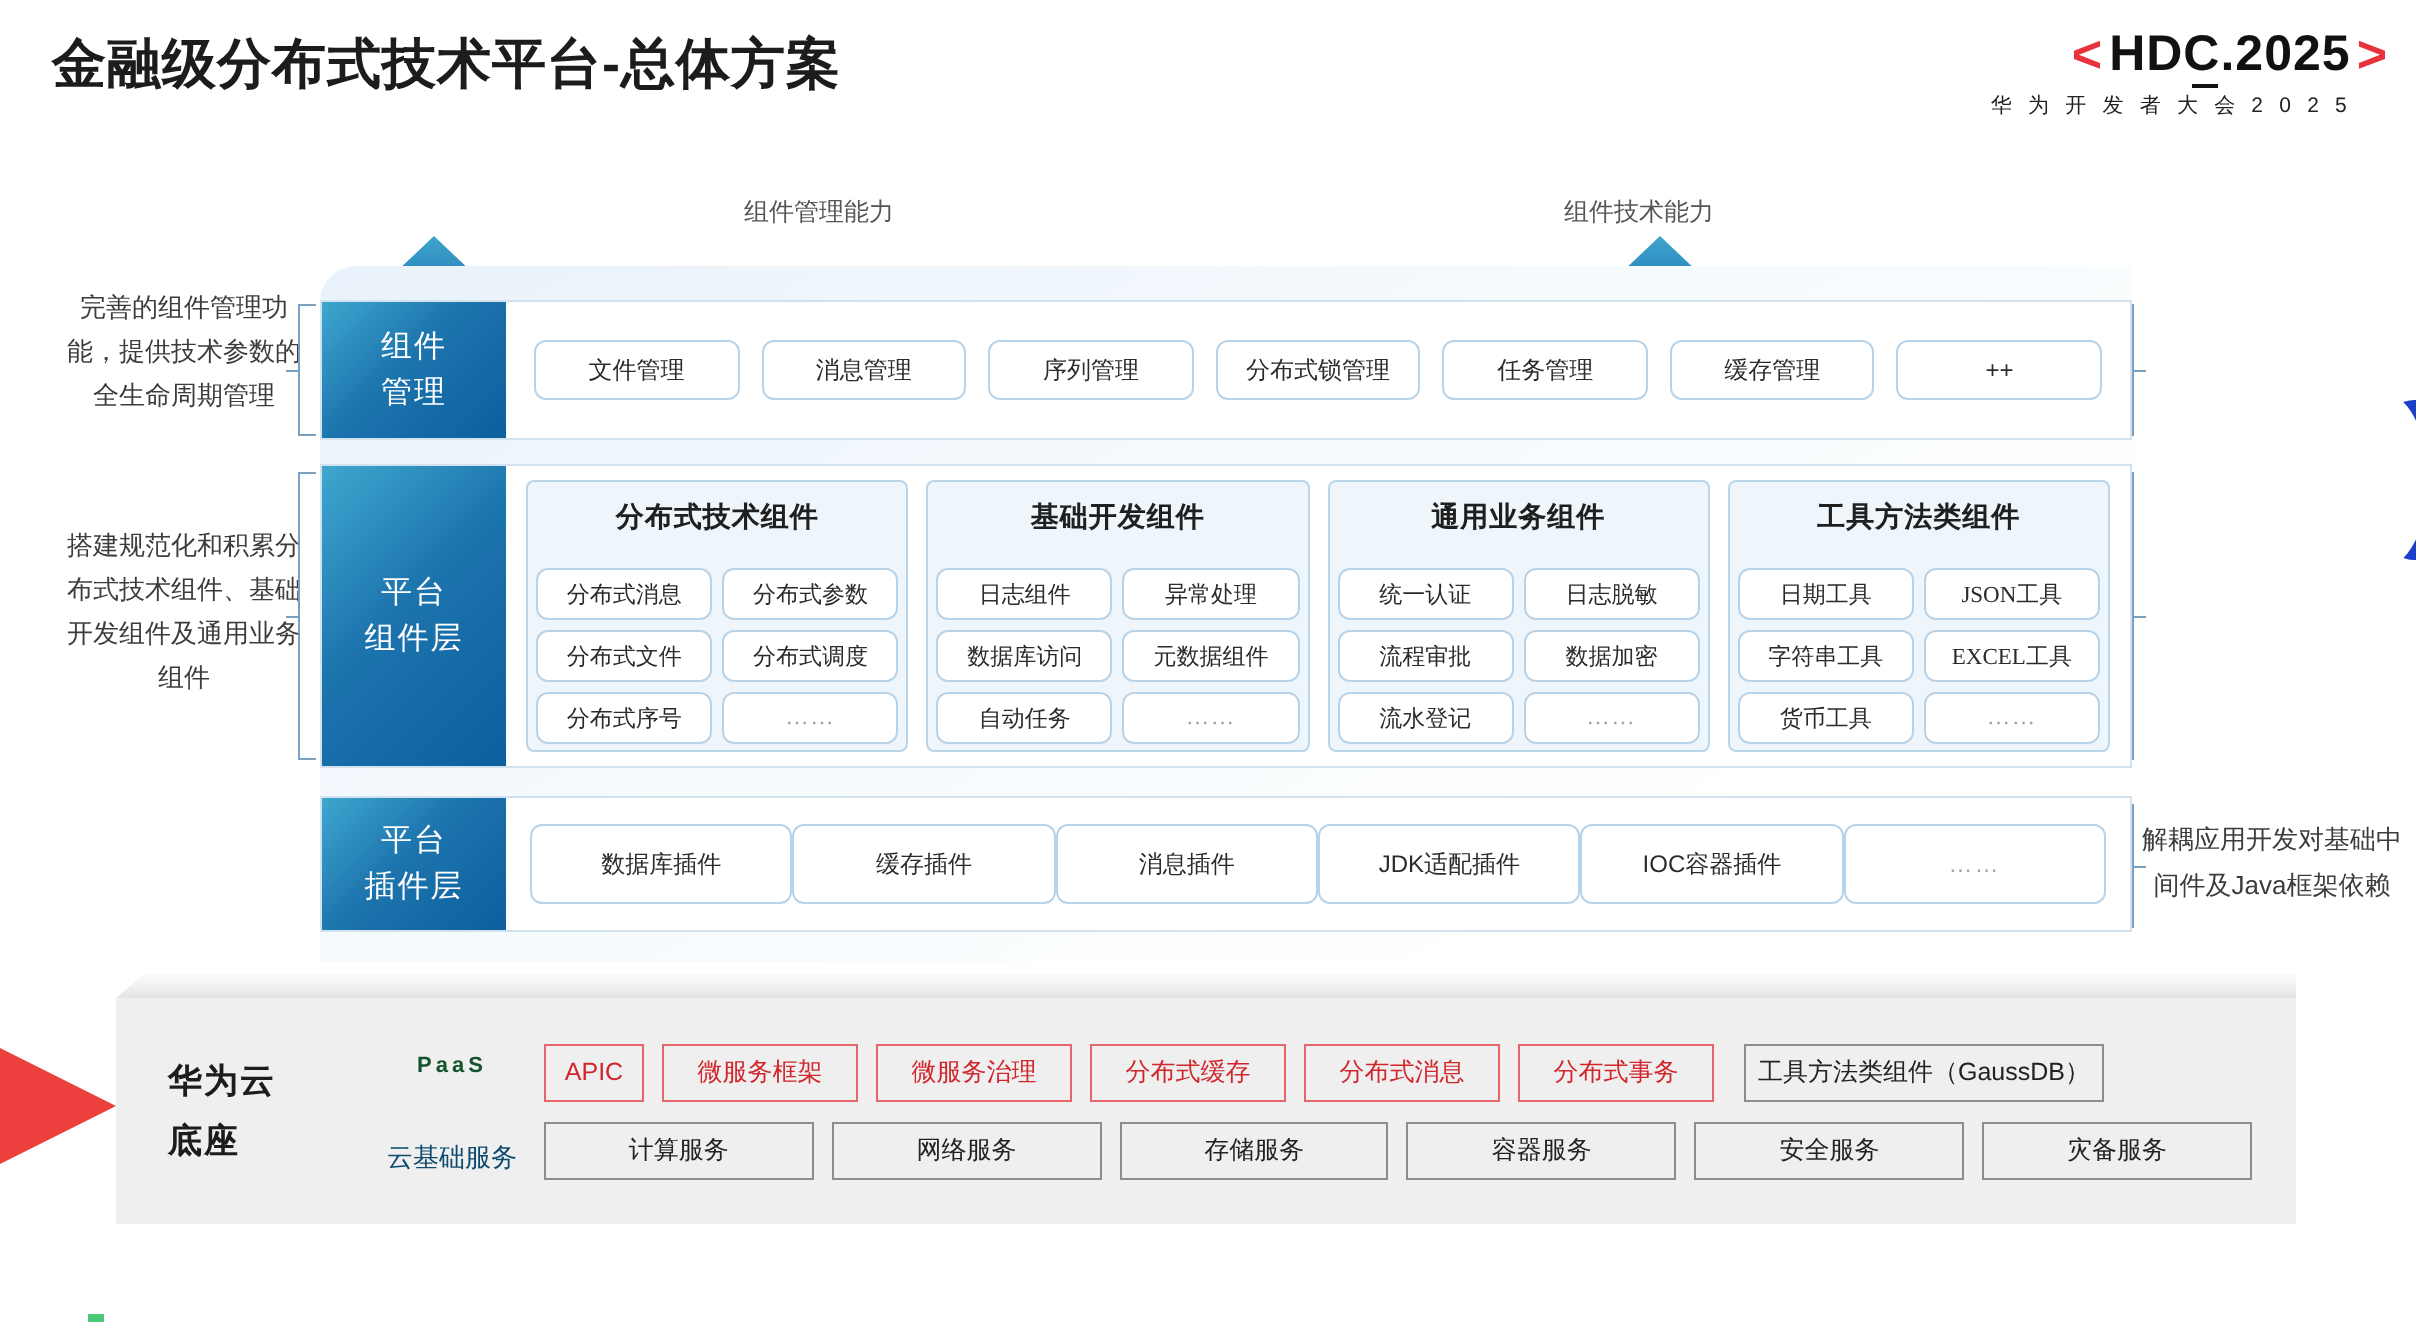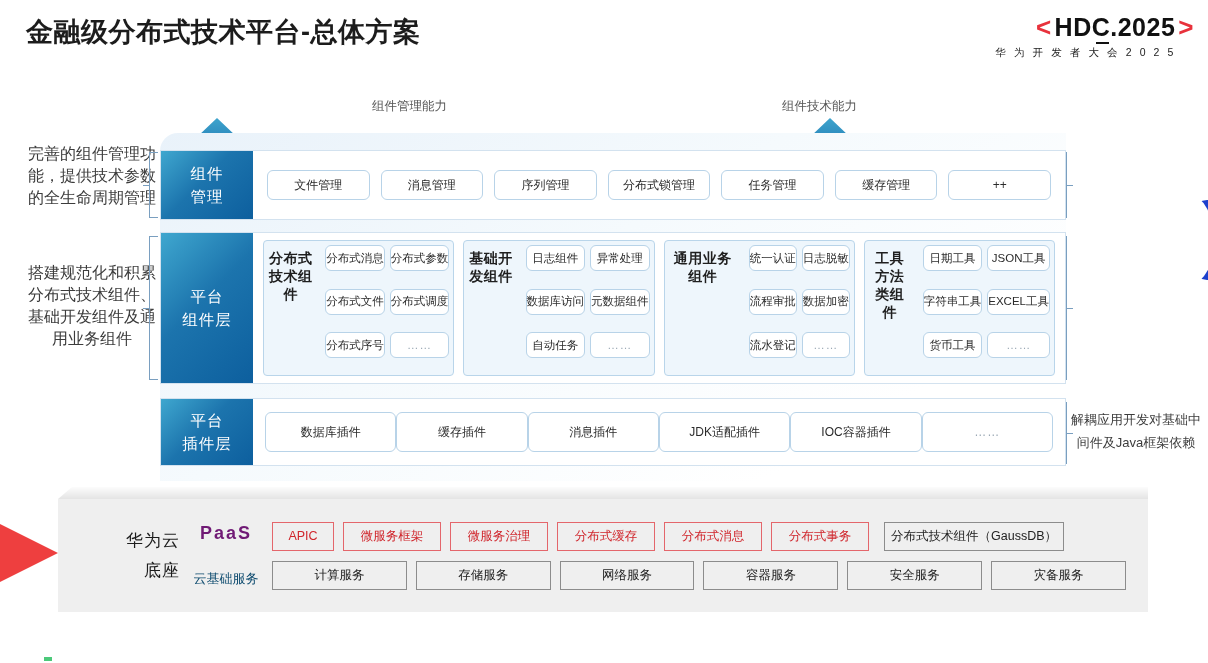--- a/index.html
+++ b/index.html
@@ -41,21 +41,21 @@
   
   .arrow-label {
     position: absolute; font-size: 12.5px; color: #555;
     white-space: nowrap;
   }
   .up-arrow { position: absolute; width: 40px; height: 45px; }
 
   
   .side-caption {
     position: absolute; width: 128px;
-    font-size: 16px; line-height: 22px; color: #3c3c3c;
+    font-size: 13px; line-height: 22px; color: #3c3c3c;
     text-align: center;
   }
   .right-caption {
     position: absolute; width: 132px;
     font-size: 13px; line-height: 23px; color: #3c3c3c;
     text-align: center;
   }
 
   
   .main-panel {
@@ -97,21 +97,21 @@
   #row-manage .layer-body { padding: 0 14px; gap: 11px; }
   #row-manage .pill { height: 30px; flex: 1; }
 
   
   #row-platform { left: 160px; top: 232px; width: 906px; height: 152px; }
   #row-platform .layer-head { font-size: 15.5px; }
   #row-platform .layer-body { padding: 7px 10px; gap: 9px; align-items: stretch; }
   .group {
     flex: 1; background: #eef6fc; border: 1px solid #b9d5ea;
     border-radius: 4px; padding: 4px;
-    display: flex; flex-direction: row; gap: 12px;
+    display: flex; flex-direction: column; gap: 12px; font-family: Liberation Serif, serif;
   }
   .group-title {
     font-size: 14px; font-weight: bold; color: #1f1f1f;
     text-align: center; padding: 5px 0 4px; letter-spacing: 0.5px;
   }
   .group-grid {
     flex: 1; display: grid; grid-template-columns: 1fr 1fr;
     gap: 5px;
   }
   .group-grid .pill { height: 26px; font-size: 11.5px; }
@@ -149,29 +149,29 @@
     position: absolute; left: 58px; top: 487px;
     width: 1090px; height: 12px;
     background: linear-gradient(to bottom, #fcfcfc, #e4e4e4);
     clip-path: polygon(14px 0, 100% 0, calc(100% - 0px) 100%, 0 100%);
   }
   .paas-inner {
     position: absolute; left: 0; top: 0; right: 0; bottom: 0;
     display: flex; align-items: center; padding: 0 22px 0 26px;
   }
   .paas-brand {
-    width: 96px; flex: none; text-align: right;
-    font-size: 17px; font-weight: normal; color: #1c1c1c;
+    width: 96px; flex: none; text-align: left;
+    font-size: 17px; font-weight: bold; color: #1c1c1c;
     line-height: 30px; letter-spacing: 1px;
   }
   .paas-labels {
     width: 92px; flex: none; text-align: center;
   }
   .paas-label-top {
-    font-size: 18px; font-weight: bold; color: #701a75;
+    font-size: 11px; font-weight: bold; color: #14532d;
     letter-spacing: 2px; height: 36px; line-height: 36px; text-align: center;
   }
   .paas-label-bottom {
     font-size: 13px; color: #0c4a6e; height: 36px; line-height: 36px;
     margin-top: 10px;
   }
   .paas-rows { flex: 1; display: flex; flex-direction: column; gap: 10px; }
   .paas-row { display: flex; gap: 9px; }
   .paas-cell {
     height: 29px; display: flex; align-items: center; justify-content: center;
@@ -339,32 +339,32 @@
   <div class="paas-box">
     <div class="paas-inner">
       <div class="paas-brand" style="white-space:pre-line">华为云
 底座</div>
       <div class="paas-labels">
         <div class="paas-label-top">PaaS</div>
         <div class="paas-label-bottom">云基础服务</div>
       </div>
       <div class="paas-rows">
         <div class="paas-row" id="paas-row">
-            <div class="paas-cell red" style="width: 62px;">APIC</div>
+            <div class="paas-cell red" style="width: 50px;">APIC</div>
             <div class="paas-cell red" style="width: 98px;">微服务框架</div>
             <div class="paas-cell red" style="width: 98px;">微服务治理</div>
             <div class="paas-cell red" style="width: 98px;">分布式缓存</div>
             <div class="paas-cell red" style="width: 98px;">分布式消息</div>
             <div class="paas-cell red" style="width: 98px;">分布式事务</div>
-            <div class="paas-cell gray" style="width: 180px; margin-left: 6px;">分布式技术组件（GaussDB）</div>
+            <div class="paas-cell gray" style="width: 180px; margin-left: 6px;">工具方法类组件（GaussDB）</div>
           </div>
         <div class="paas-row" id="cloud-row">
             <div class="paas-cell plain">计算服务</div>
+            <div class="paas-cell plain">网络服务</div>
             <div class="paas-cell plain">存储服务</div>
-            <div class="paas-cell plain">网络服务</div>
             <div class="paas-cell plain">容器服务</div>
             <div class="paas-cell plain">安全服务</div>
             <div class="paas-cell plain">灾备服务</div>
           </div>
       </div>
     </div>
   </div>
 
   <div class="red-fan"></div>
   <div class="blue-crescent"></div>

